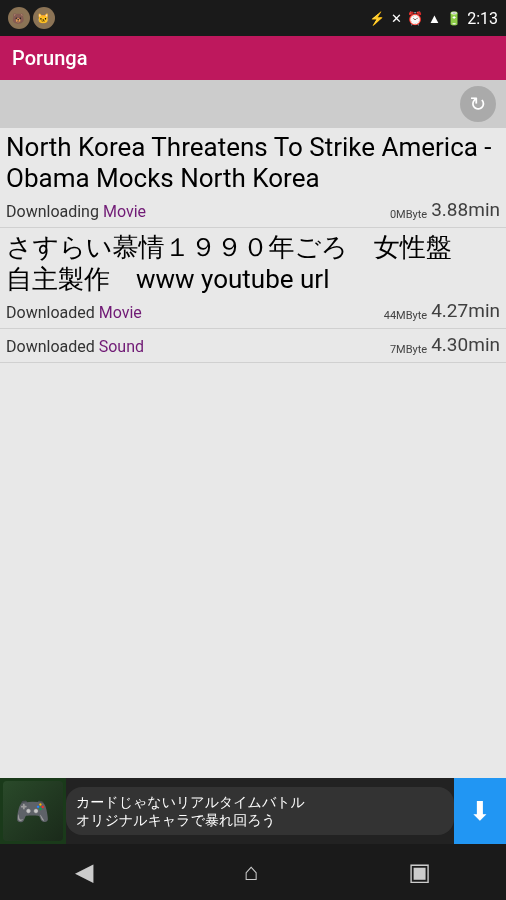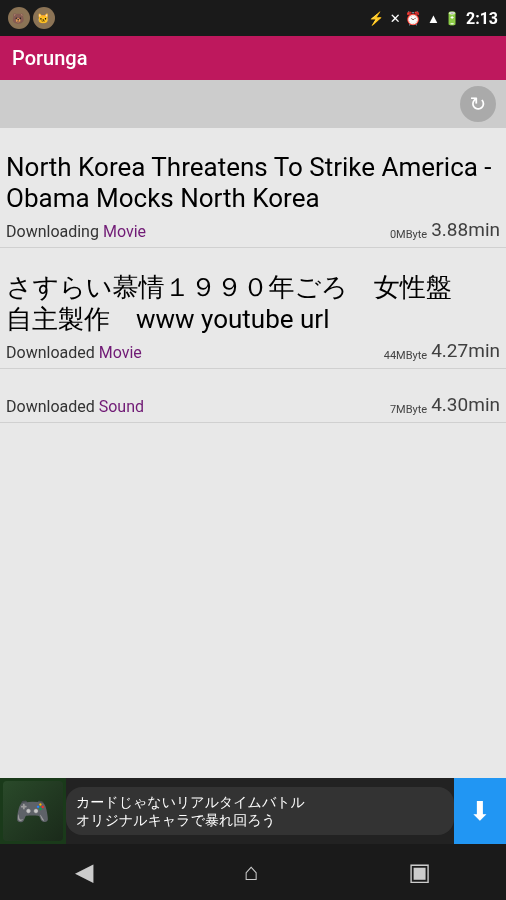--- a/index.html
+++ b/index.html
@@ -36,21 +36,21 @@
 
     .status-icons {
       display: flex;
       align-items: center;
       gap: 5px;
     }
 
     .status-time {
       color: white;
       font-size: 16px;
-      font-weight: bold;
+      font-weight: normal;
     }
 
     .avatar-pair {
       display: flex;
       align-items: center;
       gap: 3px;
     }
 
     .avatar-circle {
       width: 22px;
@@ -111,21 +111,21 @@
 
     
     .content-area {
       width: 100%;
       background: #e8e8e8;
       padding: 0;
     }
 
     
     .download-item {
-      padding: 24px 6px 6px 6px;
+      padding: 4px 6px 6px 6px;
       border-bottom: 1px solid #d0d0d0;
     }
 
     .item-title {
       font-size: 26px;
       color: #000000;
       line-height: 1.2;
       font-weight: 400;
       margin-bottom: 4px;
     }

